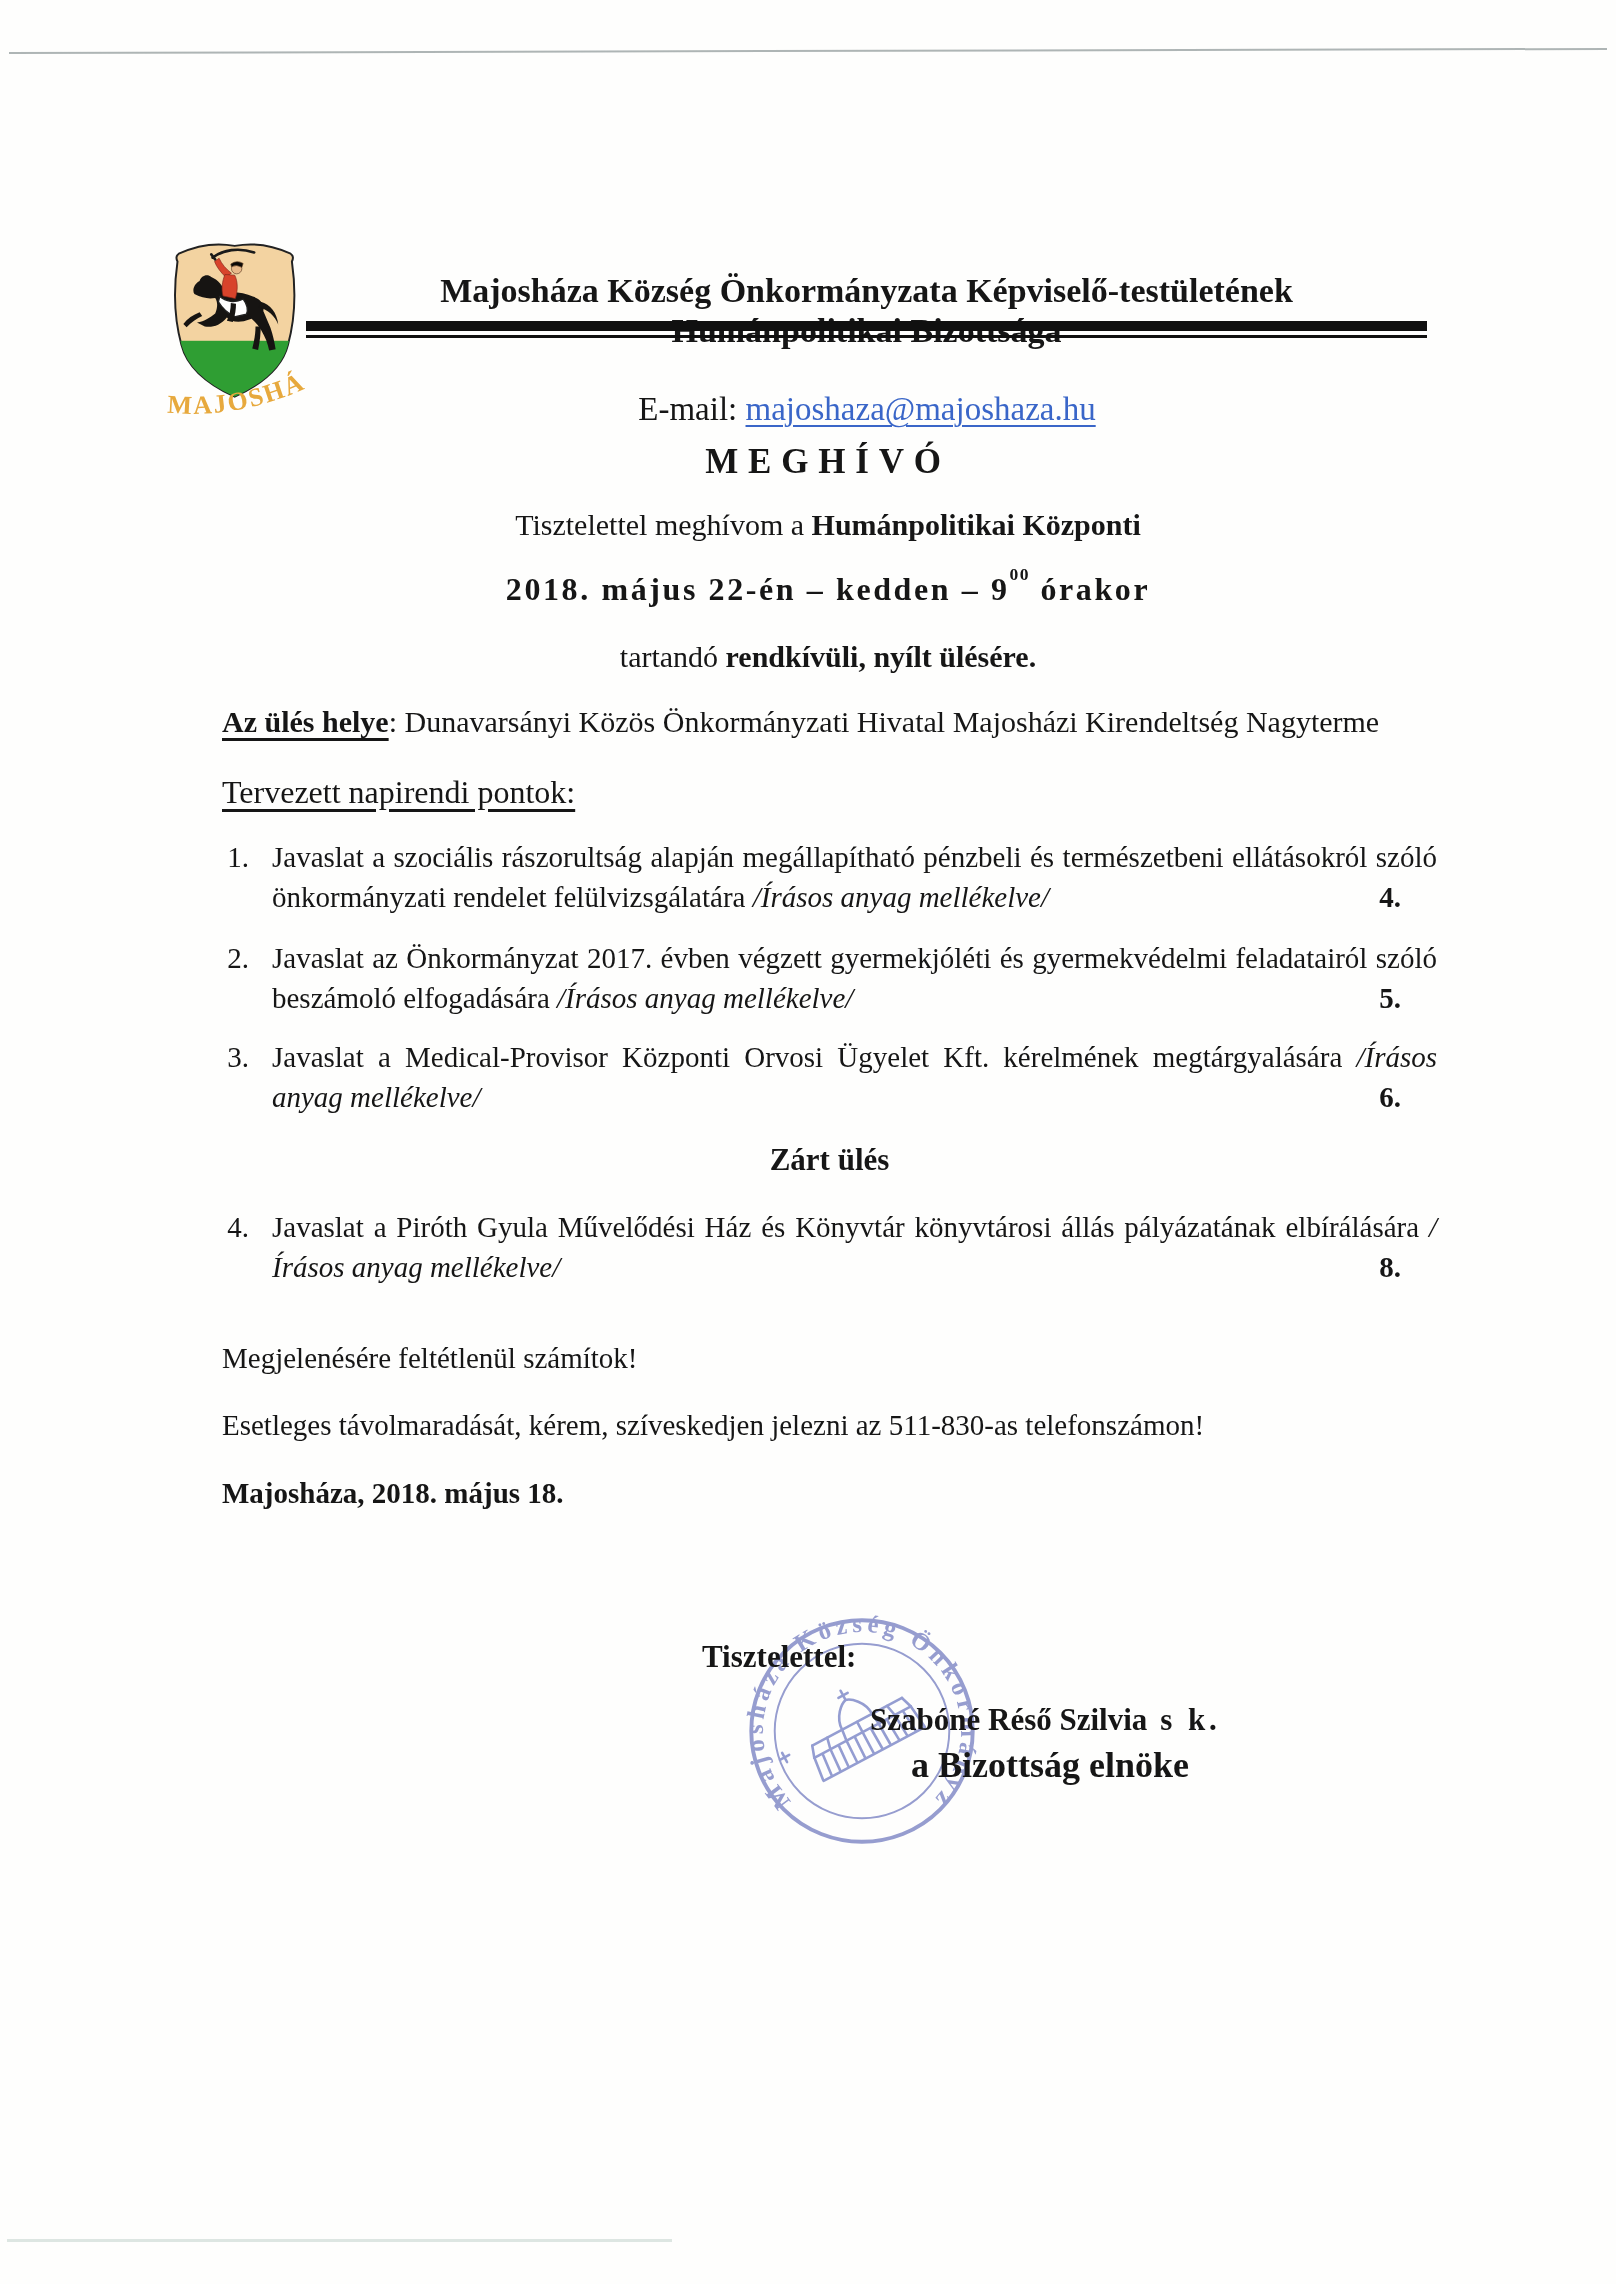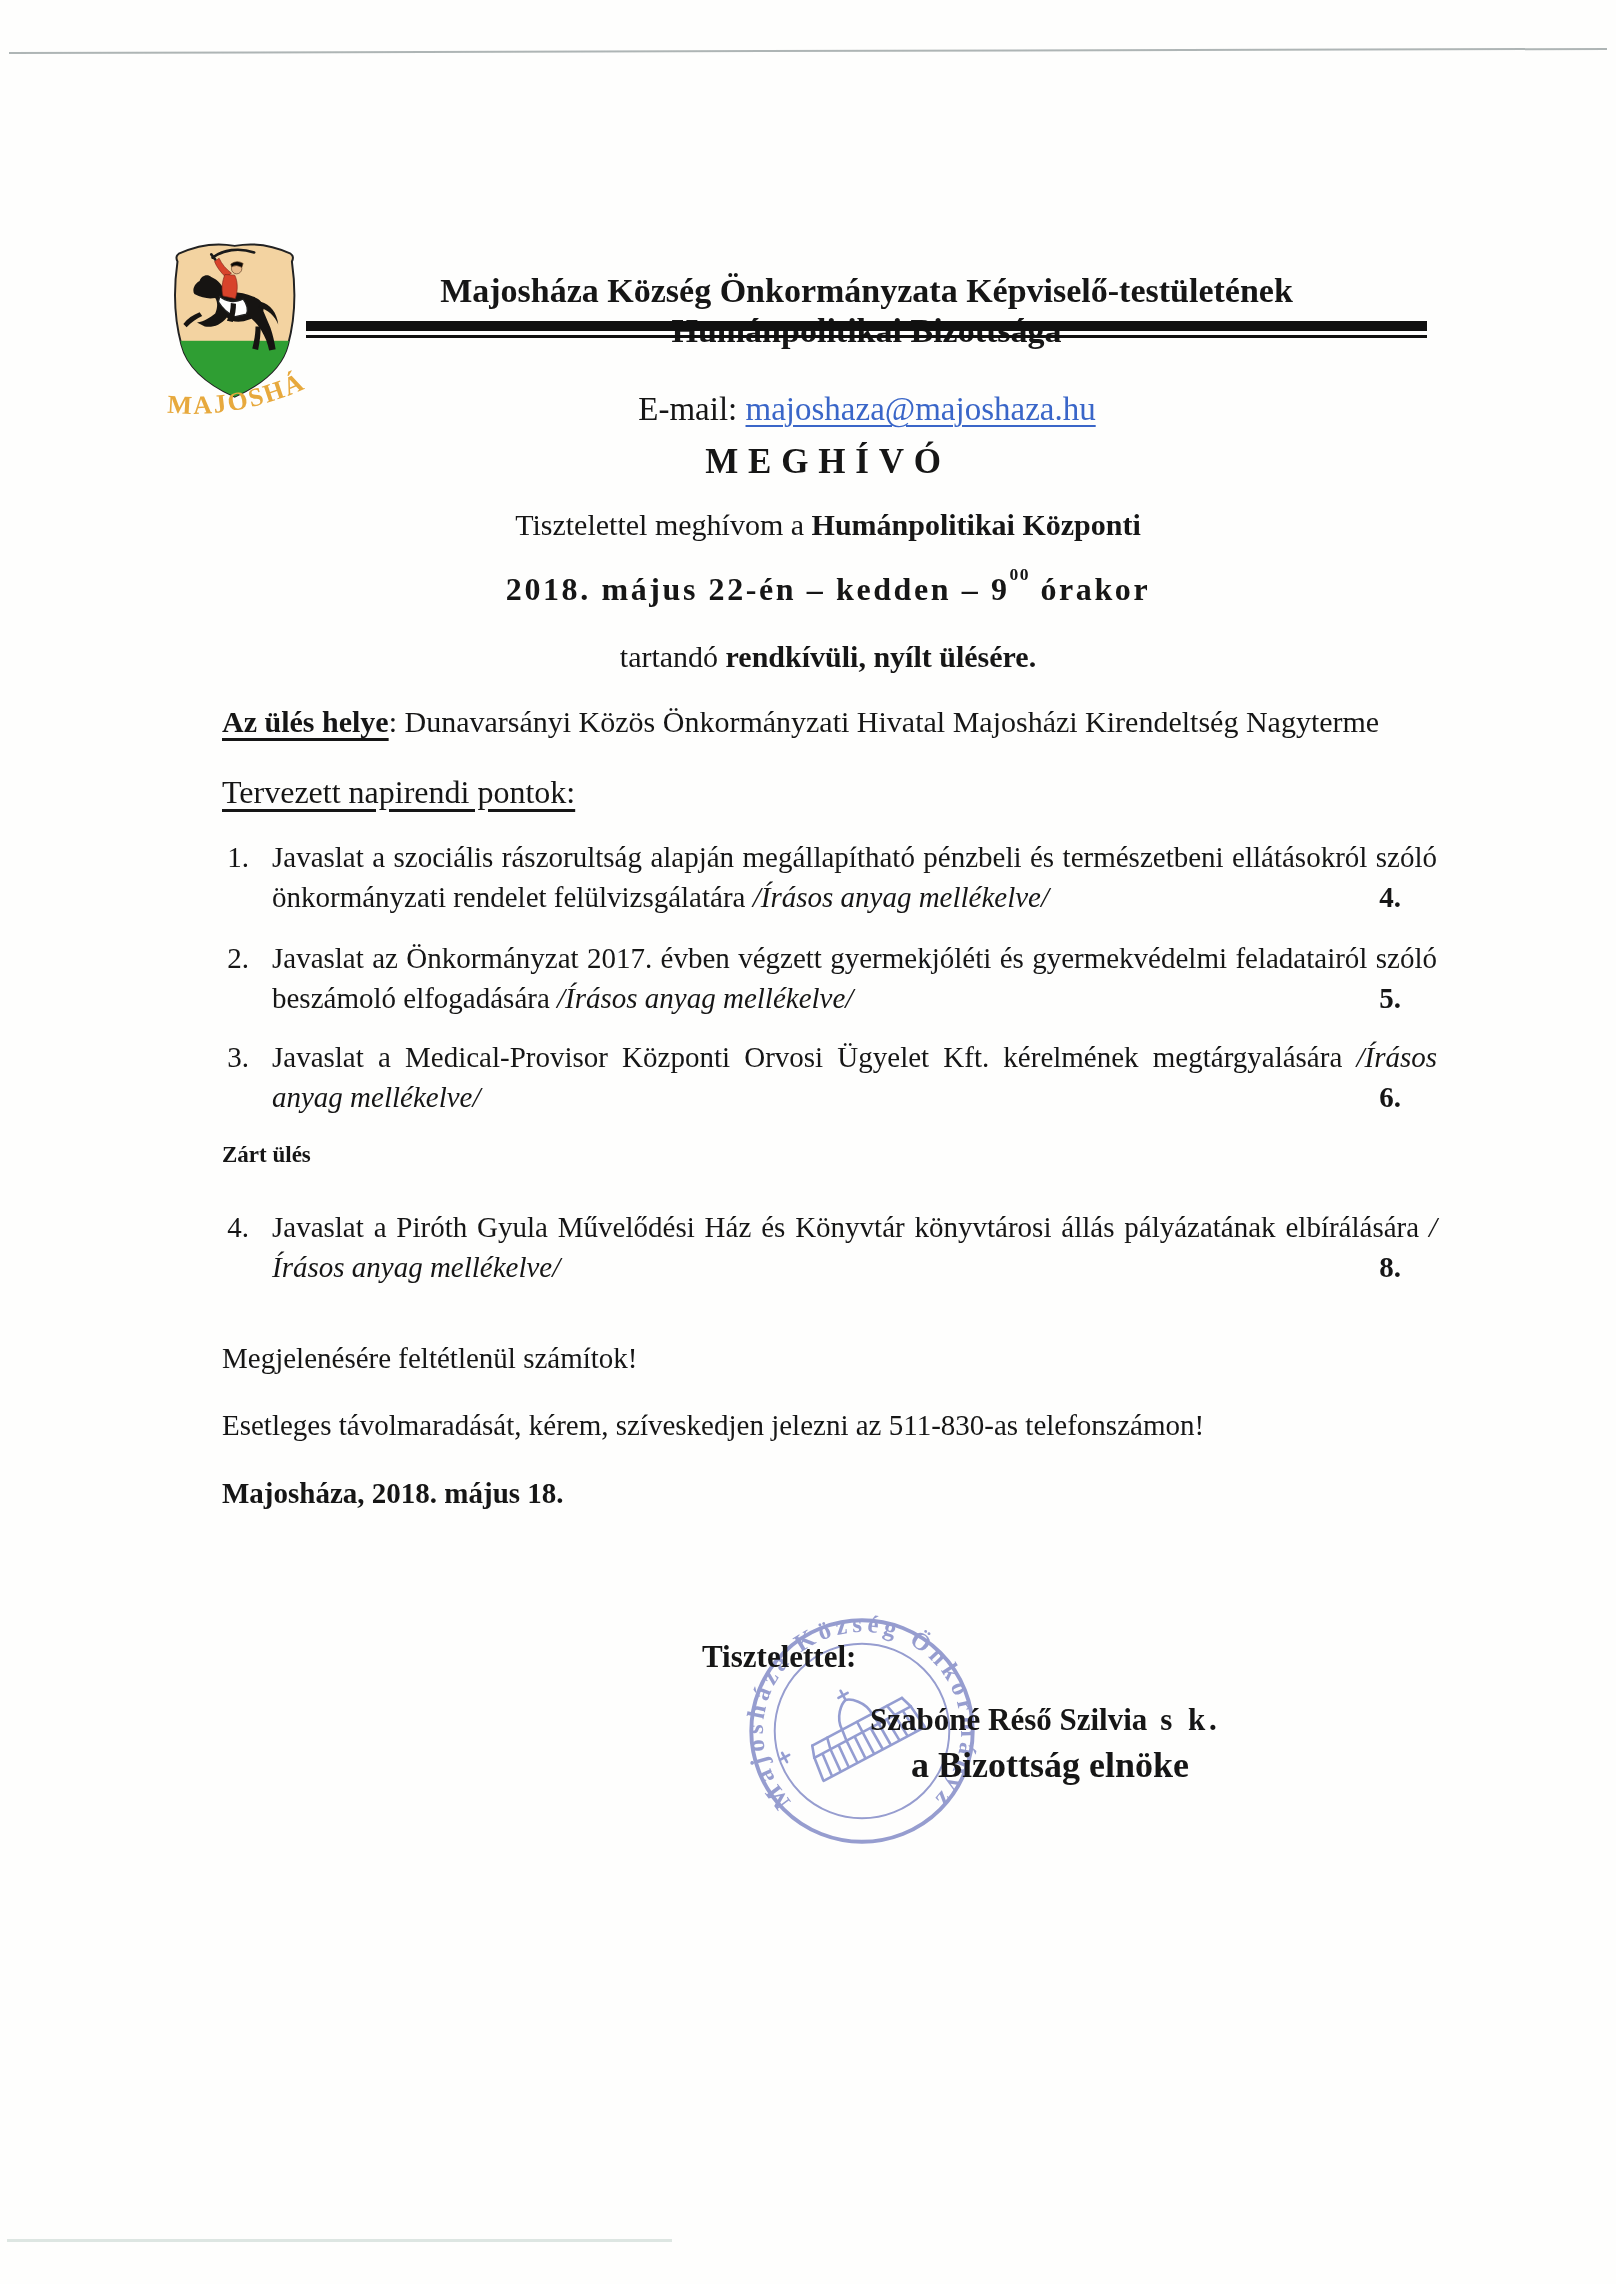--- a/index.html
+++ b/index.html
@@ -33,21 +33,21 @@
   .meghivo{top:442px;font-weight:bold;font-size:35px;letter-spacing:9.8px;}
   .invite{top:508px;font-size:30px;}
   .datetime{top:571px;font-weight:bold;font-size:32px;letter-spacing:2.6px;}
   .datetime sup{font-size:0.55em;position:relative;top:-0.5em;letter-spacing:1.3px;}
   .session{top:640px;font-size:30px;}
   .lline{position:absolute;left:222px;width:1215px;}
   .loc{top:705px;font-size:30px;}
   .agenda-head{top:774px;font-size:32px;font-weight:normal;}
   .u{text-decoration:underline;text-decoration-thickness:2.6px;text-underline-offset:5.9px;}
   .b{font-weight:bold;}
-  .closed-head{top:1142px;font-size:23px;font-weight:bold;}
+  .closed-head{top:1142px;font-size:31px;font-weight:bold;text-align:center;}
   .note{font-size:29px;}
   .n1{top:1342px;} .n2{top:1409px;}
   .dateline{top:1477px;font-size:29px;font-weight:bold;}
   
   .agenda-item{position:absolute;left:222px;width:1215px;font-size:29px;line-height:40px;}
   .agenda-item .num{position:absolute;left:5.2px;top:0;}
   .agenda-item .body{margin-left:50px;text-align:justify;position:relative;}
   .agenda-item .pg{position:absolute;right:36px;bottom:0;font-weight:bold;}
   .it1{top:837px;} .it2{top:938px;} .it3{top:1037px;} .it4{top:1207px;}
   em{font-style:italic;}

